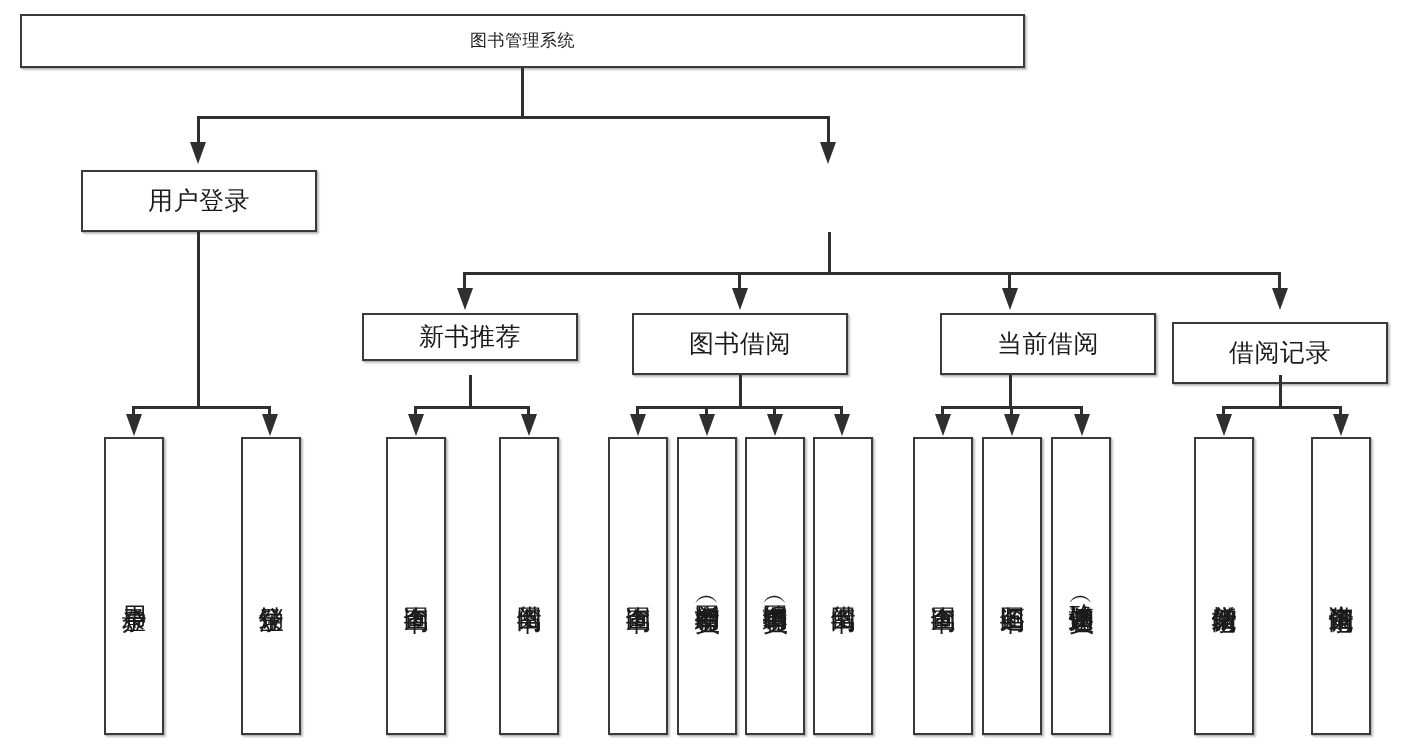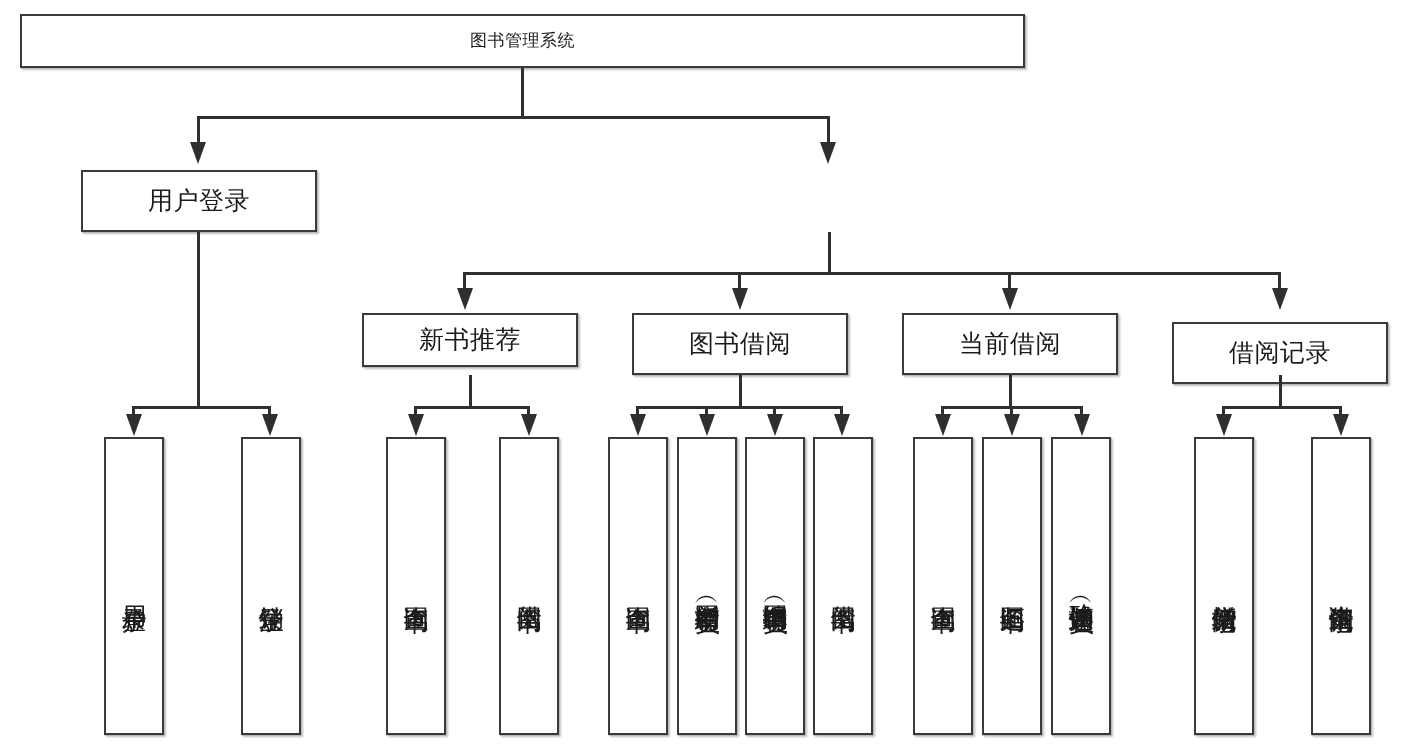--- a/index.html
+++ b/index.html
@@ -115,27 +115,27 @@
   <div class="conn h" style="left:463px; top:272px; width:817px; height:3px;"></div>
   <div class="conn v" style="left:463px; top:272px; width:3px; height:20px;"></div>
   <div class="arrow" style="left:457px; top:288px;"></div>
   <div class="conn v" style="left:738px; top:272px; width:3px; height:20px;"></div>
   <div class="arrow" style="left:732px; top:288px;"></div>
   <div class="conn v" style="left:1008px; top:272px; width:3px; height:20px;"></div>
   <div class="arrow" style="left:1002px; top:288px;"></div>
   <div class="conn v" style="left:1278px; top:272px; width:3px; height:20px;"></div>
   <div class="arrow" style="left:1272px; top:288px;"></div>
 
-  <div class="node horiz" style="left:362px; top:313px; width:216px; height:54px;">
+  <div class="node horiz" style="left:362px; top:313px; width:216px; height:48px;">
     <span class="label">新书推荐</span>
   </div>
   <div class="node horiz" style="left:632px; top:313px; width:216px; height:62px;">
     <span class="label">图书借阅</span>
   </div>
-  <div class="node horiz" style="left:902px; top:313px; width:216px; height:62px;">
+  <div class="node horiz" style="left:940px; top:313px; width:216px; height:62px;">
     <span class="label">当前借阅</span>
   </div>
   <div class="node horiz" style="left:1172px; top:322px; width:216px; height:62px;">
     <span class="label">借阅记录</span>
   </div>
 
   <div class="conn v" style="left:469px; top:375px; width:3px; height:34px;"></div>
   <div class="conn h" style="left:414px; top:406px; width:116px; height:3px;"></div>
   <div class="conn v" style="left:414px; top:406px; width:3px; height:12px;"></div>
   <div class="arrow" style="left:408px; top:414px;"></div>

